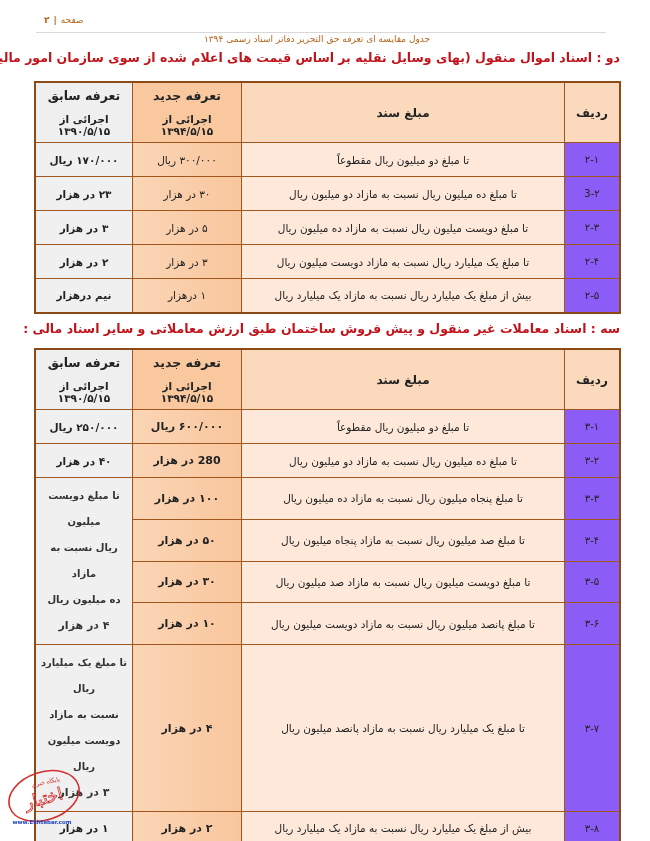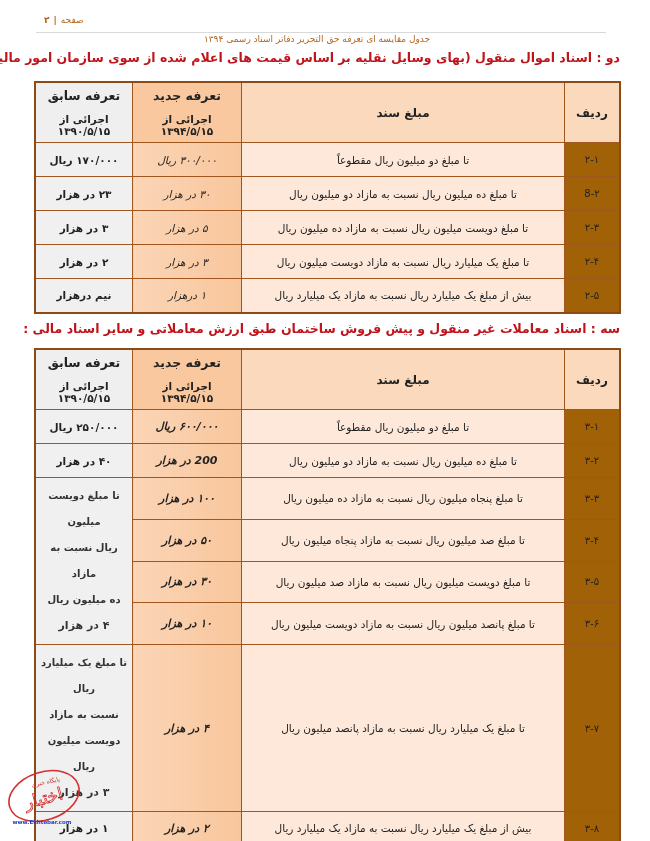--- a/index.html
+++ b/index.html
@@ -32,25 +32,25 @@
     font-size: 10.5px; color: #222;
   }
   #table2 { top: 81px; }
   #table3 { top: 348px; }
   table.tariff td, table.tariff th {
     border: 1.2px solid #a0561c;
     text-align: center; vertical-align: middle; padding: 5px 4px;
   }
   table.tariff th { font-weight: bold; font-size: 12px; }
   th.col-row, td.col-row { width: 46px; background: #fbd9bc; }
-  td.col-row { background: #a16207; font-size: 10px; }
+  td.col-row { background: #8b5cf6; font-size: 10px; }
   th.col-desc { background: #fbd9bc; }
   td.col-desc { background: #fde8da; }
   th.col-new { width: 100px; background: #f9c89f; }
-  td.col-new { background: #f9cba6; background-image: linear-gradient(90deg, #fbd5b6 0%, #f8c69c 100%); font-style: italic; }
+  td.col-new { background: #f9cba6; background-image: linear-gradient(90deg, #fbd5b6 0%, #f8c69c 100%); }
   th.col-old { width: 88px; background: #efefef; }
   td.col-old { background: #f0f0f0; font-weight: bold; }
   .th-main { display: block; font-size: 12.5px; }
   .th-sub { display: block; font-size: 10.5px; margin-top: 10px; }
   tr.head-row { height: 54px; }
   tr.body-row { height: 34px; }
   #table3 tr.body-row { height: 34px; }
   .bold-val { font-weight: bold; font-size: 11px; }
   td.old-merged { line-height: 26px; font-size: 10px; color: #333; }
   td.old-merged .last-line { font-size: 11px; }
@@ -86,21 +86,21 @@
       <span class="th-sub">اجرائی از ۱۳۹۰/۵/۱۵</span>
     </th>
   </tr>
   <tr class="body-row">
     <td class="col-row">۲-۱</td>
     <td class="col-desc">تا مبلغ دو میلیون ریال مقطوعاً</td>
     <td class="col-new">۳۰۰/۰۰۰ ریال</td>
     <td class="col-old">۱۷۰/۰۰۰ ریال</td>
   </tr>
   <tr class="body-row">
-    <td class="col-row">8-۲</td>
+    <td class="col-row">3-۲</td>
     <td class="col-desc">تا مبلغ ده میلیون ریال نسبت به مازاد دو میلیون ریال</td>
     <td class="col-new">۳۰ در هزار</td>
     <td class="col-old">۲۳ در هزار</td>
   </tr>
   <tr class="body-row">
     <td class="col-row">۲-۳</td>
     <td class="col-desc">تا مبلغ دویست میلیون ریال نسبت به مازاد ده میلیون ریال</td>
     <td class="col-new">۵ در هزار</td>
     <td class="col-old">۳ در هزار</td>
   </tr>
@@ -137,21 +137,21 @@
   </tr>
   <tr class="body-row">
     <td class="col-row">۳-۱</td>
     <td class="col-desc">تا مبلغ دو میلیون ریال مقطوعاً</td>
     <td class="col-new bold-val">۶۰۰/۰۰۰ ریال</td>
     <td class="col-old">۲۵۰/۰۰۰ ریال</td>
   </tr>
   <tr class="body-row">
     <td class="col-row">۳-۲</td>
     <td class="col-desc">تا مبلغ ده میلیون ریال نسبت به مازاد دو میلیون ریال</td>
-    <td class="col-new bold-val">200 در هزار</td>
+    <td class="col-new bold-val">280 در هزار</td>
     <td class="col-old">۴۰ در هزار</td>
   </tr>
   <tr class="body-row">
     <td class="col-row">۳-۳</td>
     <td class="col-desc">تا مبلغ پنجاه میلیون ریال نسبت به مازاد ده میلیون ریال</td>
     <td class="col-new bold-val">۱۰۰ در هزار</td>
     <td class="col-old old-merged" rowspan="4">
       <div>تا مبلغ دویست میلیون</div>
       <div>ریال نسبت به مازاد</div>
       <div>ده میلیون ریال</div>

